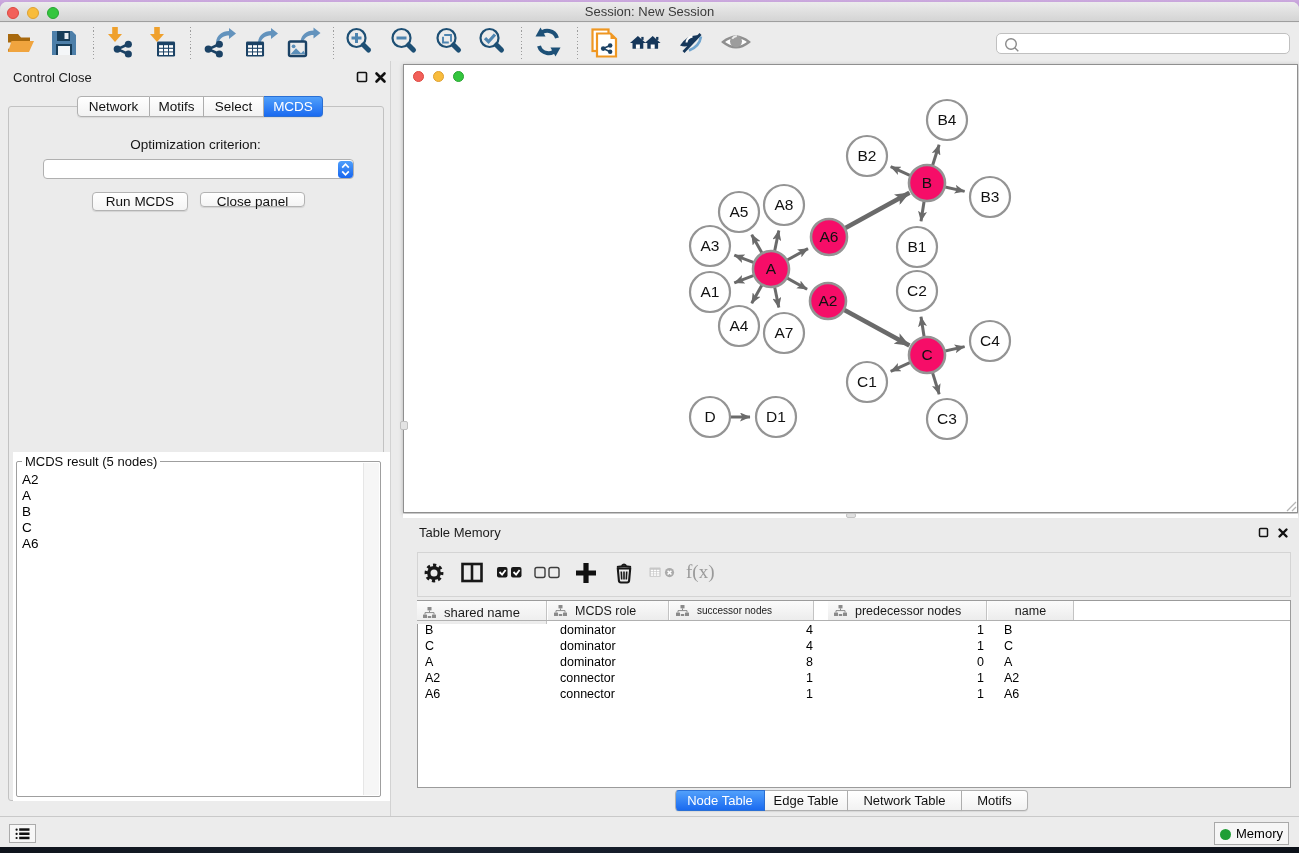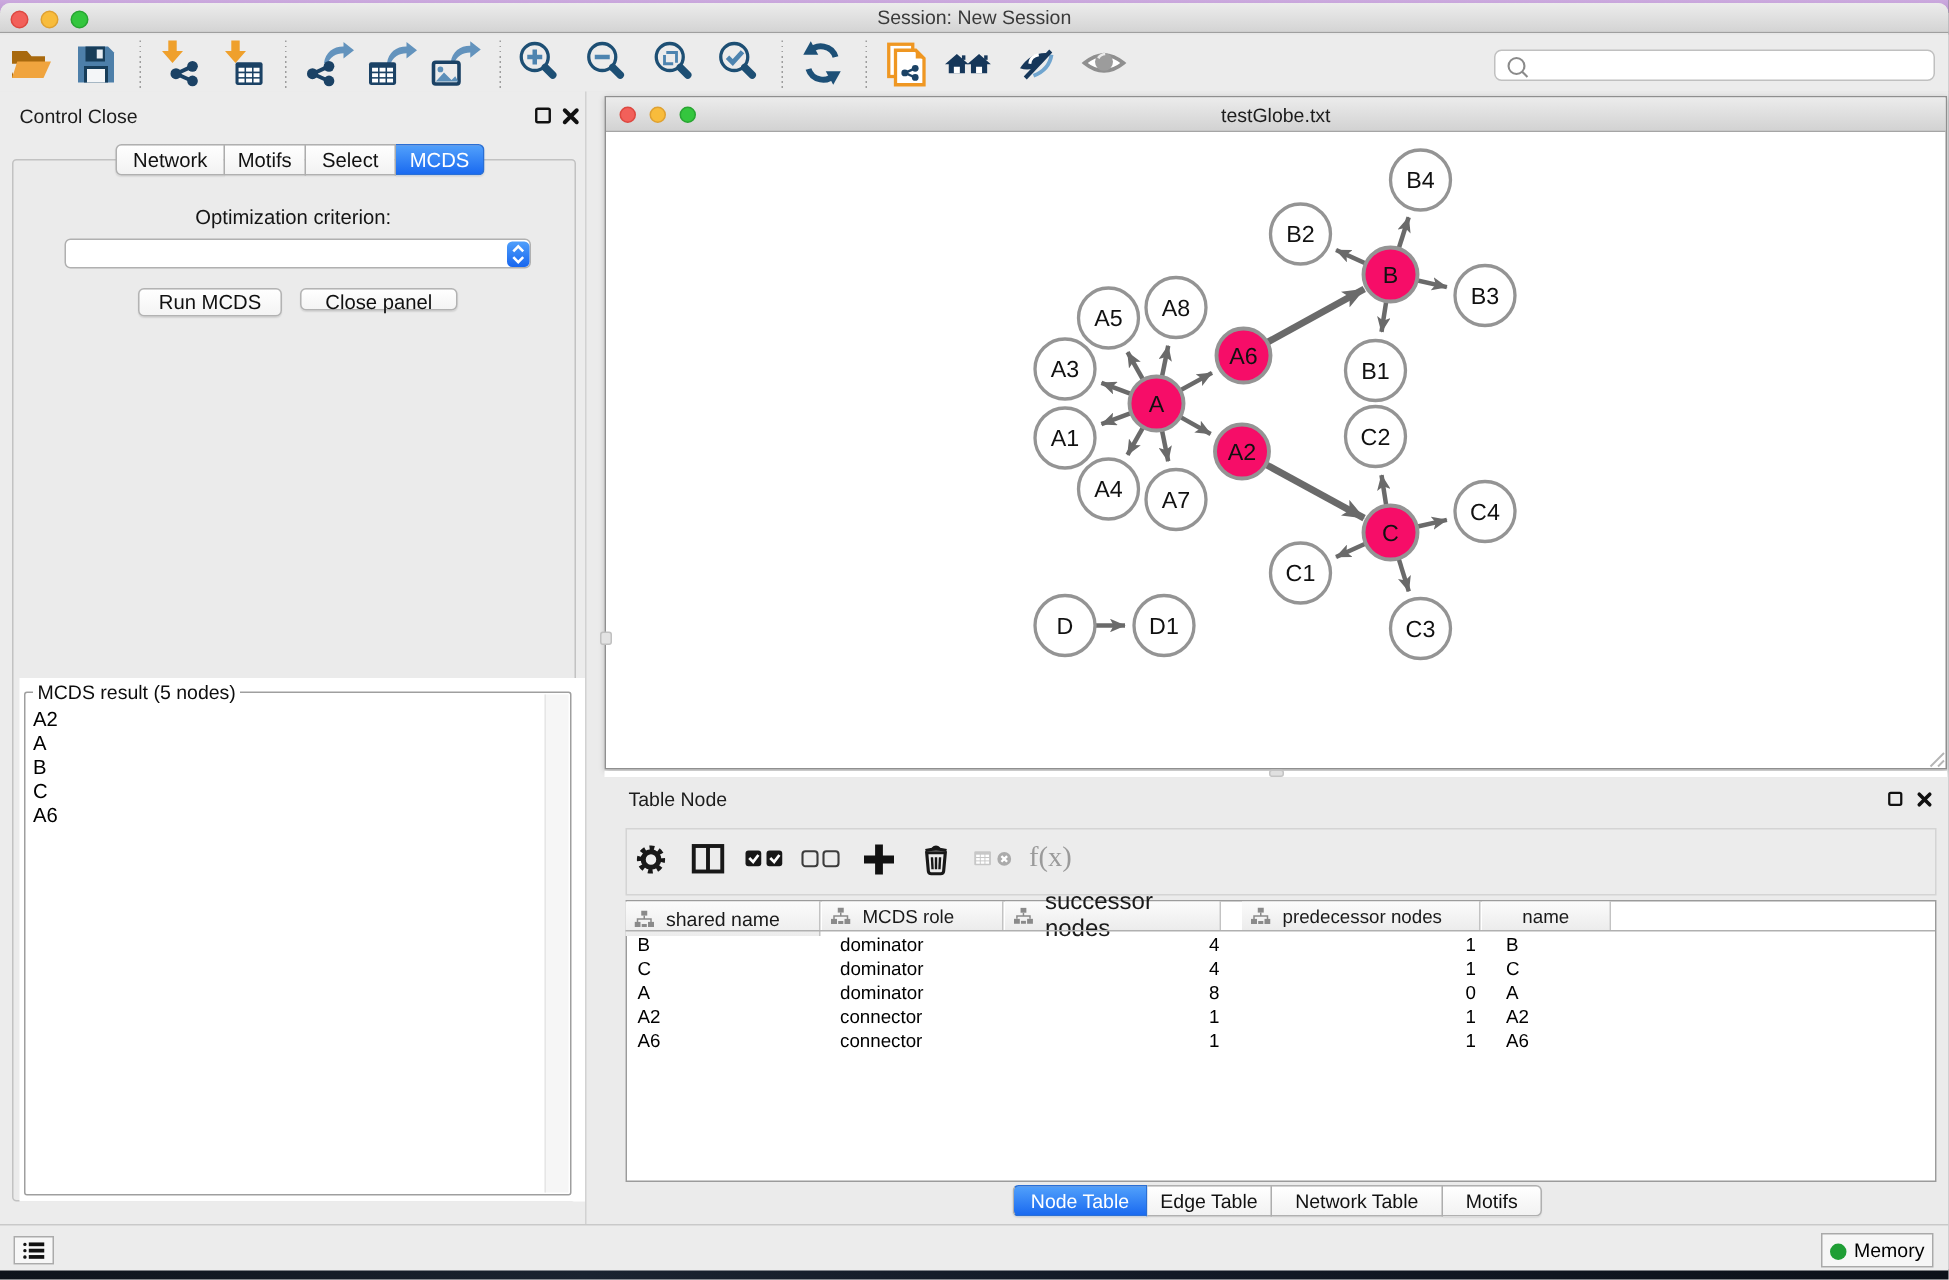--- a/index.html
+++ b/index.html
@@ -208,21 +208,20 @@
   </div>
 </div>
 <div class="btn" style="left:92px;top:192px;width:96px;height:19px;line-height:18px">Run MCDS</div>
 <div class="btn" style="left:200px;top:192px;width:105px;height:15px;line-height:18px">Close panel</div>
 <div class="abs" style="left:13px;top:452px;width:377px;height:349px;background:#fff"></div>
 <div class="abs" style="left:16px;top:461px;width:365px;height:336px;border:1px solid #9f9f9f;border-radius:2px;background:#fff"></div>
 <div class="abs" style="left:363px;top:463px;width:16px;height:332px;background:#f6f6f6;border-left:1px solid #e6e6e6"></div>
 <div class="abs" style="left:22px;top:454px;background:#fff;padding:0 3px;font-size:13px;color:#0d0d0d">MCDS result (5 nodes)</div>
 <div class="abs" style="left:22px;top:472px;font-size:13.5px;line-height:16px;color:#000">A2<br>A<br>B<br>C<br>A6</div>
 <div class="abs" style="left:403px;top:64px;width:895px;height:449px;background:#fff;border:1px solid #8f8f8f;box-shadow:0 1px 4px rgba(0,0,0,.25)">
-  <div class="abs" style="left:0;top:0;width:100%;height:23px;background:linear-gradient(180deg,#ececec,#d2d2d2);border-bottom:1px solid #a5a5a5;text-align:center;line-height:23px;font-size:13px;color:#1c1c1c">testGlobe.txt</div>
   <div class="light" style="left:9px;top:6px;width:11px;height:11px;background:#f2605a;border:1px solid #dd4840"></div>
   <div class="light" style="left:29px;top:6px;width:11px;height:11px;background:#f8bc3c;border:1px solid #dfa131"></div>
   <div class="light" style="left:49px;top:6px;width:11px;height:11px;background:#34c63e;border:1px solid #28a532"></div>
   <svg style="position:absolute;left:0;top:23px" width="893" height="424" viewBox="0 0 893 424" font-family="Liberation Sans,sans-serif">
       <defs>
         <marker id="a" markerUnits="userSpaceOnUse" markerWidth="12" markerHeight="9" refX="10" refY="4.5" orient="auto">
           <path d="M0,0 L10.5,4.5 L0,9 L2.4,4.5 z" fill="#6a6a6a"></path>
         </marker>
         <marker id="aT" markerUnits="userSpaceOnUse" markerWidth="17" markerHeight="12" refX="14.5" refY="6" orient="auto">
           <path d="M0,0 L15,6 L0,12 L3.4,6 z" fill="#6a6a6a"></path>
@@ -291,21 +290,21 @@
       <text x="523" y="272.4" text-anchor="middle" font-size="15.5" fill="#111">C</text>
     </svg>
   <div class="abs" style="left:-4px;top:356px;width:8px;height:9px;background:#e3e3e3;border:1px solid #c0c0c0;border-radius:2px;z-index:5"></div>
 
   <svg style="position:absolute;right:0;bottom:0" width="12" height="12">
       <path d="M11 2 L2 11 M11 7 L7 11" stroke="#b5b5b5" stroke-width="1.3"></path>
     </svg>
 </div>
 <div class="abs" style="left:403px;top:513.5px;width:895px;height:4.5px;background:#fff"></div>
 <div class="abs" style="left:846px;top:513px;width:10px;height:5px;background:#e0e0e0;border:1px solid #c4c4c4;border-radius:2px"></div>
-<div class="abs" style="left:419px;top:525px;font-size:13px;color:#1c1c1c">Table Node</div>
+<div class="abs" style="left:419px;top:525px;font-size:13px;color:#1c1c1c">Table Memory</div>
 <svg width="11" height="11" style="position:absolute;left:1258px;top:527px">
     <rect x="1.5" y="1.5" width="8" height="8" fill="none" stroke="#111" stroke-width="1.5" rx="1"></rect>
   </svg>
 <svg width="12" height="12" style="position:absolute;left:1277px;top:527px">
     <path d="M2.5 2.5 L9.5 9.5 M9.5 2.5 L2.5 9.5" stroke="#111" stroke-width="2.4" stroke-linecap="round"></path>
   </svg>
 <div class="abs" style="left:417px;top:552px;width:874px;height:45px;background:#ececec;border:1px solid #d4d4d4"></div>
 <svg style="position:absolute;left:419px;top:558px" width="30" height="30" viewBox="0 0 30 30">
     <circle cx="15" cy="15" r="7.6" fill="none" stroke="#181818" stroke-width="3.6" stroke-dasharray="3.1 2.87" stroke-dashoffset="1.2"></circle>
     <circle cx="15" cy="15" r="5.2" fill="none" stroke="#181818" stroke-width="3.4"></circle>
@@ -380,21 +379,21 @@
       <g fill="#8a8a8a">
         <rect x="4.5" y="0" width="4" height="3.4"></rect>
         <rect x="0" y="7.6" width="4" height="3.4"></rect>
         <rect x="9" y="7.6" width="4" height="3.4"></rect>
         <rect x="4.8" y="9" width="3.4" height="2"></rect>
       </g>
       <path d="M6.5 3.4 v2 M2 7.6 v-2 h9 v2" fill="none" stroke="#8a8a8a" stroke-width="1"></path>
     </svg>
     <span style="margin-left:8px">MCDS role</span>
   </div>
-<div style="position:absolute;left:670px;width:144px;top:601px;height:19px;background:linear-gradient(180deg,#fbfbfb,#ececec);border-right:1px solid #c3c3c3;padding-left:6px;display:flex;align-items:center;justify-content:flex-start;font-size:16px;color:#1a1a1a">
+<div style="position:absolute;left:670px;width:144px;top:601px;height:19px;background:linear-gradient(180deg,#fbfbfb,#ececec);border-right:1px solid #c3c3c3;padding-left:6px;display:flex;align-items:center;justify-content:flex-start;font-size:10px;color:#1a1a1a">
     <svg width="13" height="12" viewBox="0 0 13 12" style="vertical-align:-2px">
       <g fill="#8a8a8a">
         <rect x="4.5" y="0" width="4" height="3.4"></rect>
         <rect x="0" y="7.6" width="4" height="3.4"></rect>
         <rect x="9" y="7.6" width="4" height="3.4"></rect>
         <rect x="4.8" y="9" width="3.4" height="2"></rect>
       </g>
       <path d="M6.5 3.4 v2 M2 7.6 v-2 h9 v2" fill="none" stroke="#8a8a8a" stroke-width="1"></path>
     </svg>
     <span style="margin-left:8px">successor nodes</span>

